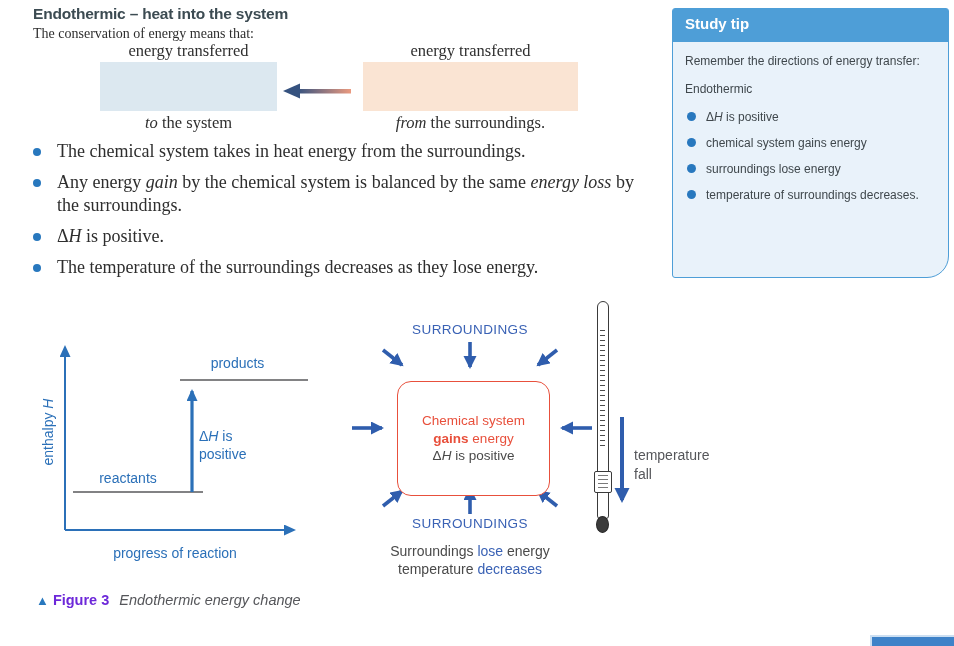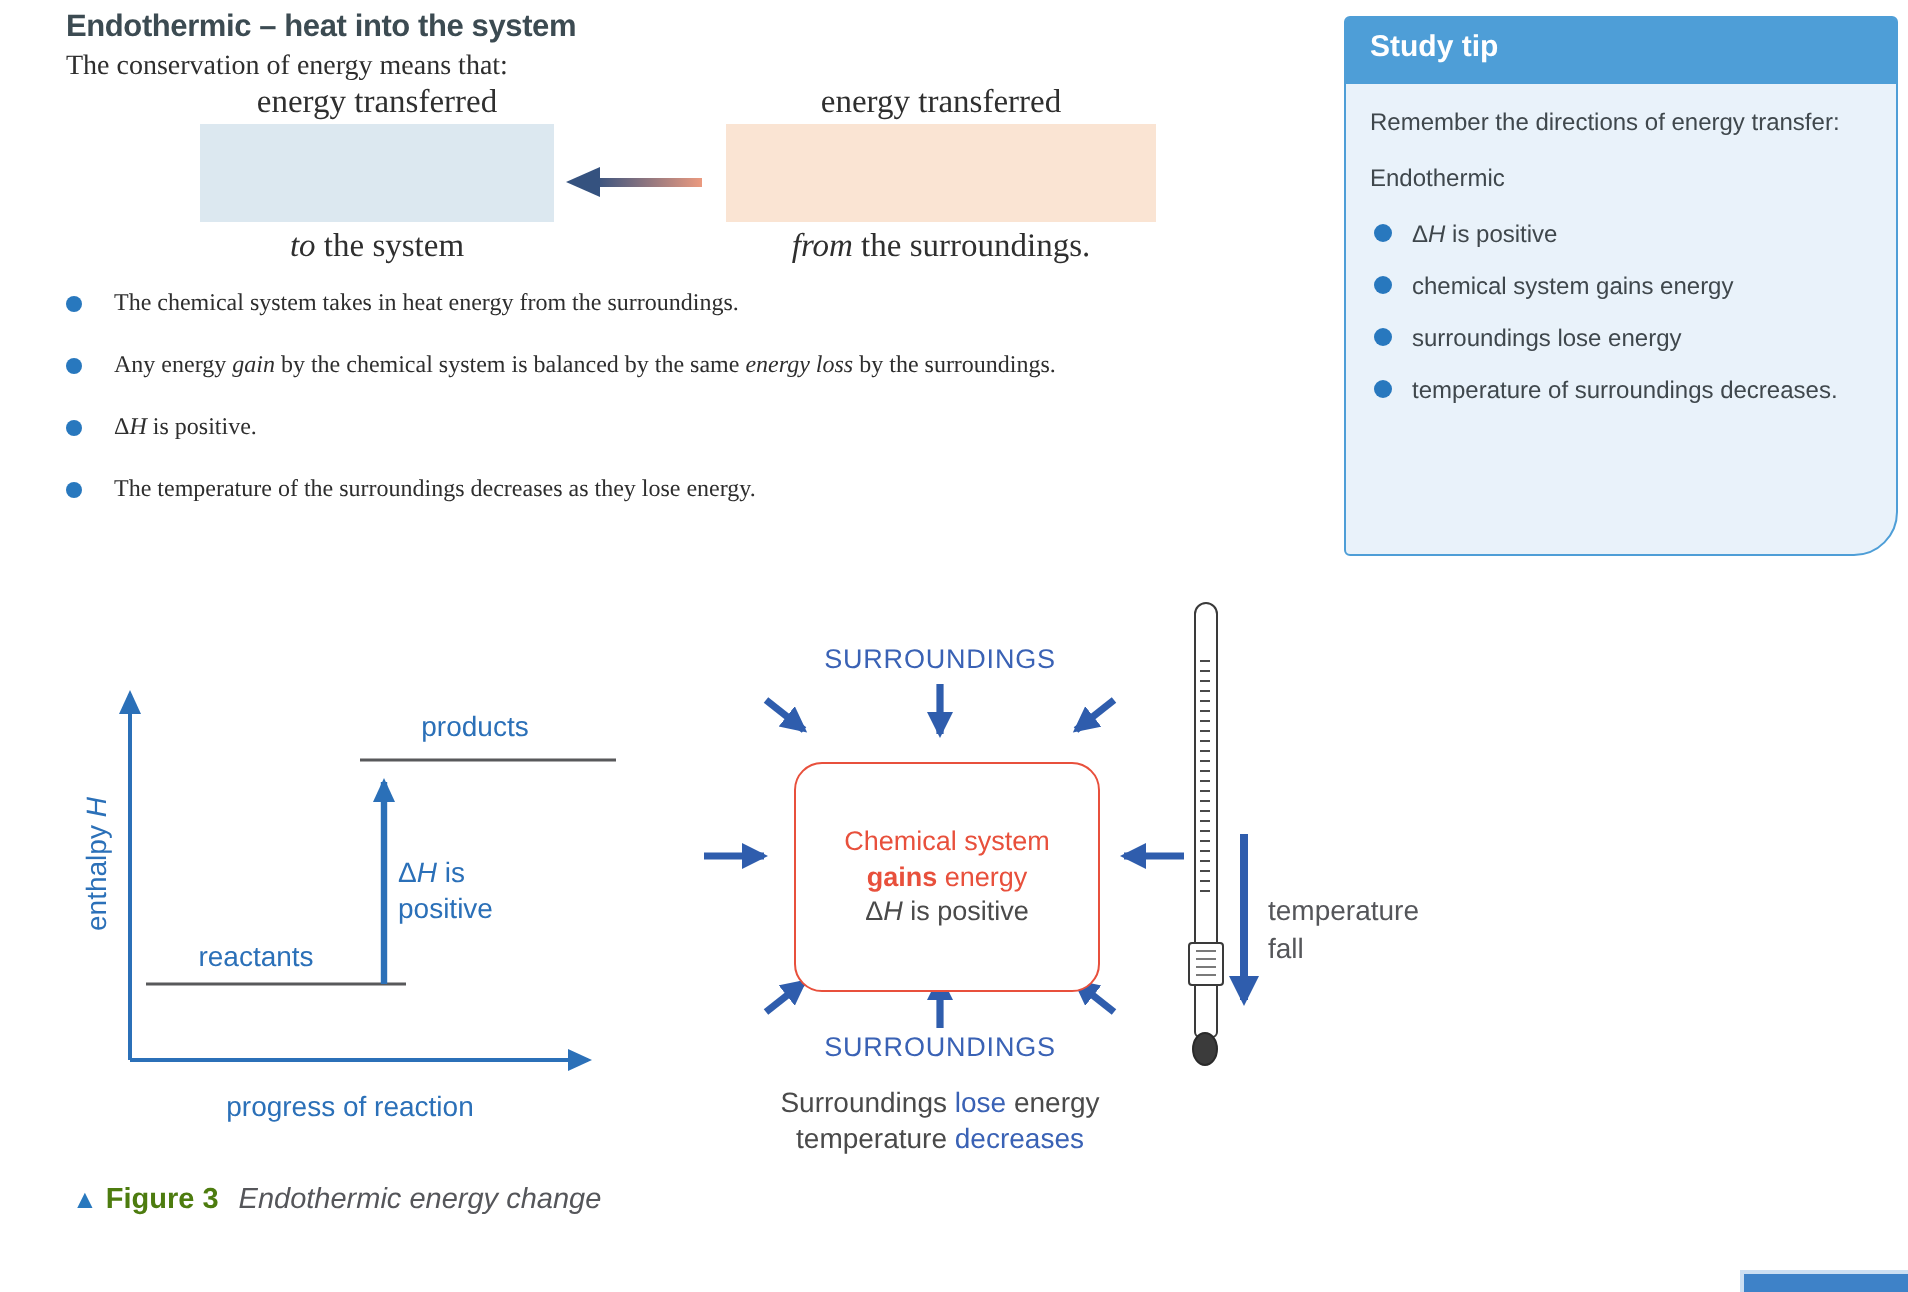--- a/index.html
+++ b/index.html
@@ -22,21 +22,21 @@
   .flowbox {
     top:62px; height:49px; display:flex; flex-direction:column; justify-content:center;
     text-align:center; font-size:16.5px; line-height:24px; color:#2f2f2f;gap:48px;
   }
   .flowbox.blue  { left:100px; width:177px; background:#dce8f0; }
   .flowbox.peach { left:363px; width:215px; background:#fae4d3; }
   .flow-arrow-svg { left:283px; top:81px; }
 
   
   .mainlist { left:30px; top:140px; width:615px; list-style:none; }
-  .mainlist li { display:flex; margin-bottom:8px; font-size:12px; line-height:23px; }
+  .mainlist li { display:flex; margin-bottom:8px; font-size:18px; line-height:23px; }
   .mainlist .dot {
     flex:0 0 8px; width:8px; height:8px; border-radius:50%;
     background:#2878be; margin:8px 16px 0 3px;
   }
 
   
   .studytip {
     left:672px; top:8px; width:277px; height:270px;
     background:#e9f2fa; border:1.5px solid #4e9ed7;
     border-radius:3px 3px 22px 3px;
@@ -105,21 +105,21 @@
   }
   .thermo-bulb {
     left:596px; top:516px; width:13px; height:17px; background:#3b3b3b;
     border:1px solid #2a2a2a; border-radius:50%;
   }
   .tempfall-label { left:634px; top:446px; line-height:19px; }
 
   
   .fig-caption { left:36px; top:592px; font-family:"Liberation Sans", sans-serif; font-size:14.5px; }
   .fig-marker { color:#2878be; font-size:13px; margin-right:4px; }
-  .fig-num { color:#4d7c0f; font-weight:bold; margin-right:10px; }
+  .fig-num { color:#6d28d9; font-weight:bold; margin-right:10px; }
   .fig-text { color:#55565a; font-style:italic; }
 
   .edge-bar {
     left:872px; top:637px; width:82px; height:9px; background:#3e82c8;
     outline:2px solid #ccdff2;
   }
 
   svg.layer { position:absolute; pointer-events:none; }
 </style>
 </head>

